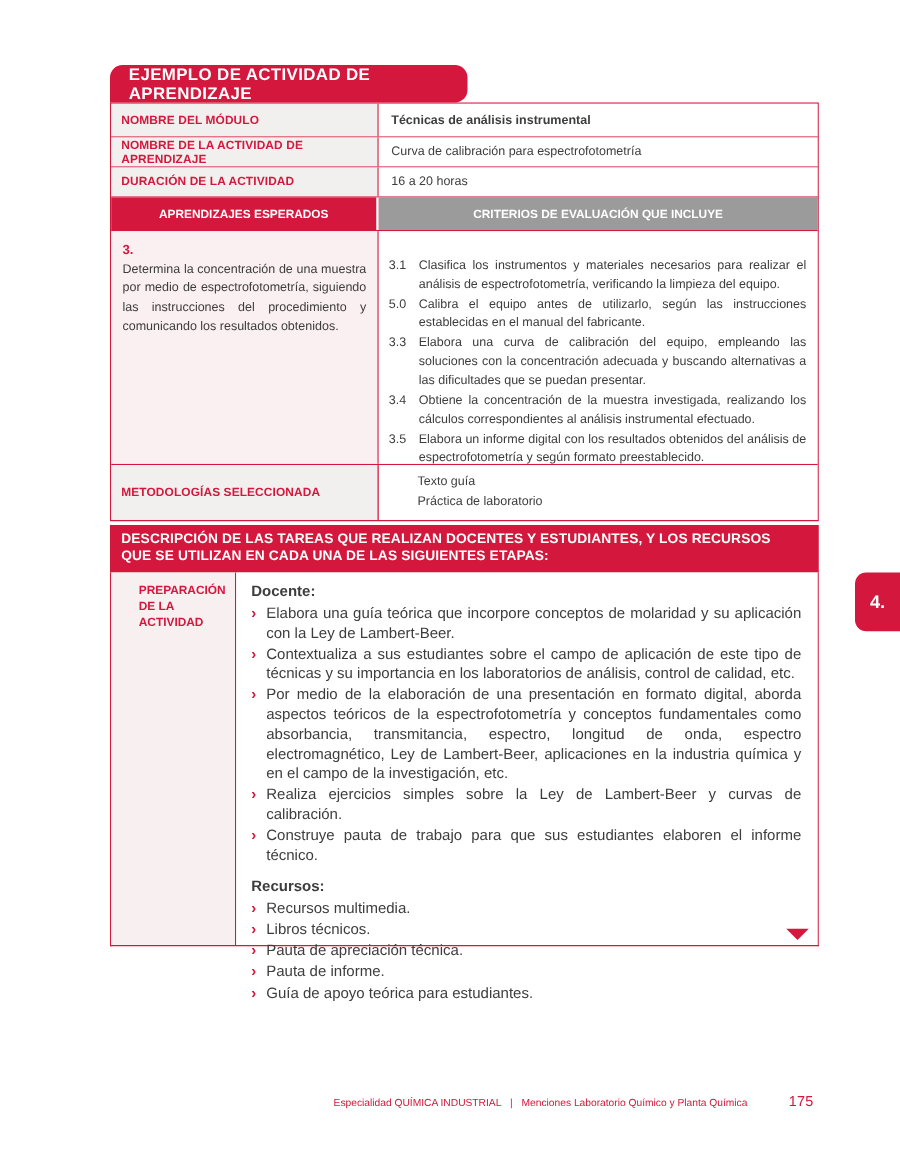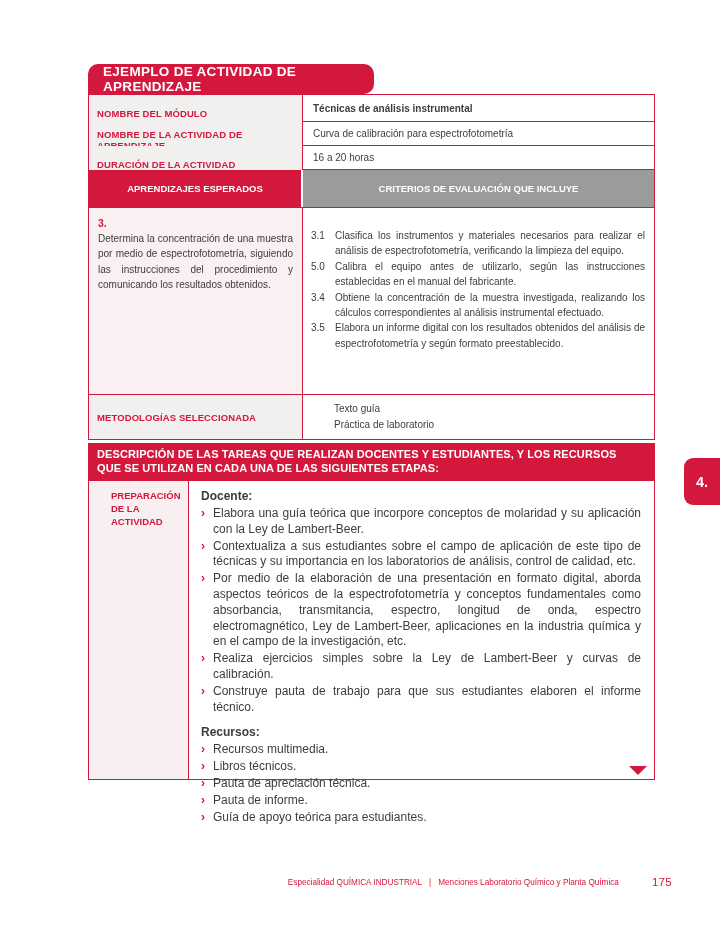--- a/index.html
+++ b/index.html
@@ -1,43 +1,43 @@
 <!DOCTYPE html>
 <html><head>
 <meta charset="utf-8">
 <style>
   html,body{margin:0;padding:0;}
   body{
     width:720px;height:932px;background:#ffffff;position:relative;overflow:hidden;
     font-family:"Liberation Sans", sans-serif;
     -webkit-font-smoothing:antialiased;
   }
-  .doc{position:absolute;left:88px;top:64px;width:567px;}
+  .doc{position:absolute;left:88px;top:52px;width:567px;}
 
   
   .title-banner{
     width:286px;height:30px;background:#D4173C;border-radius:10px 10px 10px 0;
     display:flex;align-items:center;padding-left:15px;box-sizing:border-box;
   }
   .title-banner span{color:#fff;font-weight:bold;font-size:13.5px;letter-spacing:.3px;}
 
   
   .grid{border:1px solid #D4173C;box-sizing:border-box;}
   .trow{display:flex;border-bottom:1px solid #D4173C;box-sizing:border-box;}
   .trow:last-child{border-bottom:none;gap:21px;}
   .lcell{
     width:214px;flex:none;border-right:1px solid #D4173C;background:#F2EFEF;
     color:#D4173C;font-weight:bold;font-size:9.5px;letter-spacing:.1px;
-    padding:18px 8px;display:flex;align-items:center;box-sizing:border-box;
+    padding:8px 8px;display:flex;align-items:center;box-sizing:border-box;
   }
   .vcell{
     flex:1;background:#fff;color:#3D3D3D;font-size:10px;
     padding:0 10px;display:flex;align-items:center;box-sizing:border-box;
   }
-  .h1{height:27px;} .h2{height:24px;} .h3{height:24px;} .h4{height:38px;}
+  .h1{height:27px;} .h2{height:24px;} .h3{height:24px;} .h4{height:27px;}
   .bold{font-weight:bold;}
 
   
   .hdr-left{
     width:214px;flex:none;background:#D4173C;color:#fff;font-weight:bold;font-size:9.5px;
     display:flex;align-items:center;justify-content:center;box-sizing:border-box;
     border-right:2px solid #fff;
   }
   .hdr-right{
     flex:1;background:#9C9B9B;color:#fff;font-weight:bold;font-size:9.5px;
@@ -91,21 +91,21 @@
 
   
   .side-tab{
     position:absolute;top:458px;right:0;width:36px;height:47px;background:#D4173C;
     border-radius:9px 0 0 9px;display:flex;align-items:center;justify-content:center;
     color:#fff;font-weight:bold;font-size:14.5px;
   }
 
   
   .footer{
-    position:absolute;top:876px;left:105px;width:567px;display:flex;
+    position:absolute;top:876px;left:84px;width:567px;display:flex;
     justify-content:flex-end;align-items:center;color:#D4173C;font-size:8.2px;
   }
   .footer .sep{margin:0 7px;color:#D4173C;}
   .footer .page-num{font-size:11.5px;margin-left:33px;letter-spacing:.3px;}
 </style>
 </head>
 <body>
 
 <div class="doc">
 
@@ -141,20 +141,24 @@
         <div class="ap-text">Determina la concentración de una muestra por medio de espectrofotometría, siguiendo las instrucciones del procedimiento y comunicando los resultados obtenidos.</div>
       </div>
       <div class="crit-cell">
         <div class="crit-item">
           <span class="crit-num">3.1</span>
           <span class="crit-text">Clasifica los instrumentos y materiales necesarios para realizar el análisis de espectrofotometría, verificando la limpieza del equipo.</span>
         </div>
         <div class="crit-item">
           <span class="crit-num">5.0</span>
           <span class="crit-text">Calibra el equipo antes de utilizarlo, según las instrucciones establecidas en el manual del fabricante.</span>
+        </div>
+        <div class="crit-item">
+          <span class="crit-num">3.3</span>
+          <span class="crit-text">Elabora una curva de calibración del equipo, empleando las soluciones con la concentración adecuada y buscando alternativas a las dificultades que se puedan presentar.</span>
         </div>
         <div class="crit-item">
           <span class="crit-num">3.4</span>
           <span class="crit-text">Obtiene la concentración de la muestra investigada, realizando los cálculos correspondientes al análisis instrumental efectuado.</span>
         </div>
         <div class="crit-item">
           <span class="crit-num">3.5</span>
           <span class="crit-text">Elabora un informe digital con los resultados obtenidos del análisis de espectrofotometría y según formato preestablecido.</span>
         </div>
       </div>

